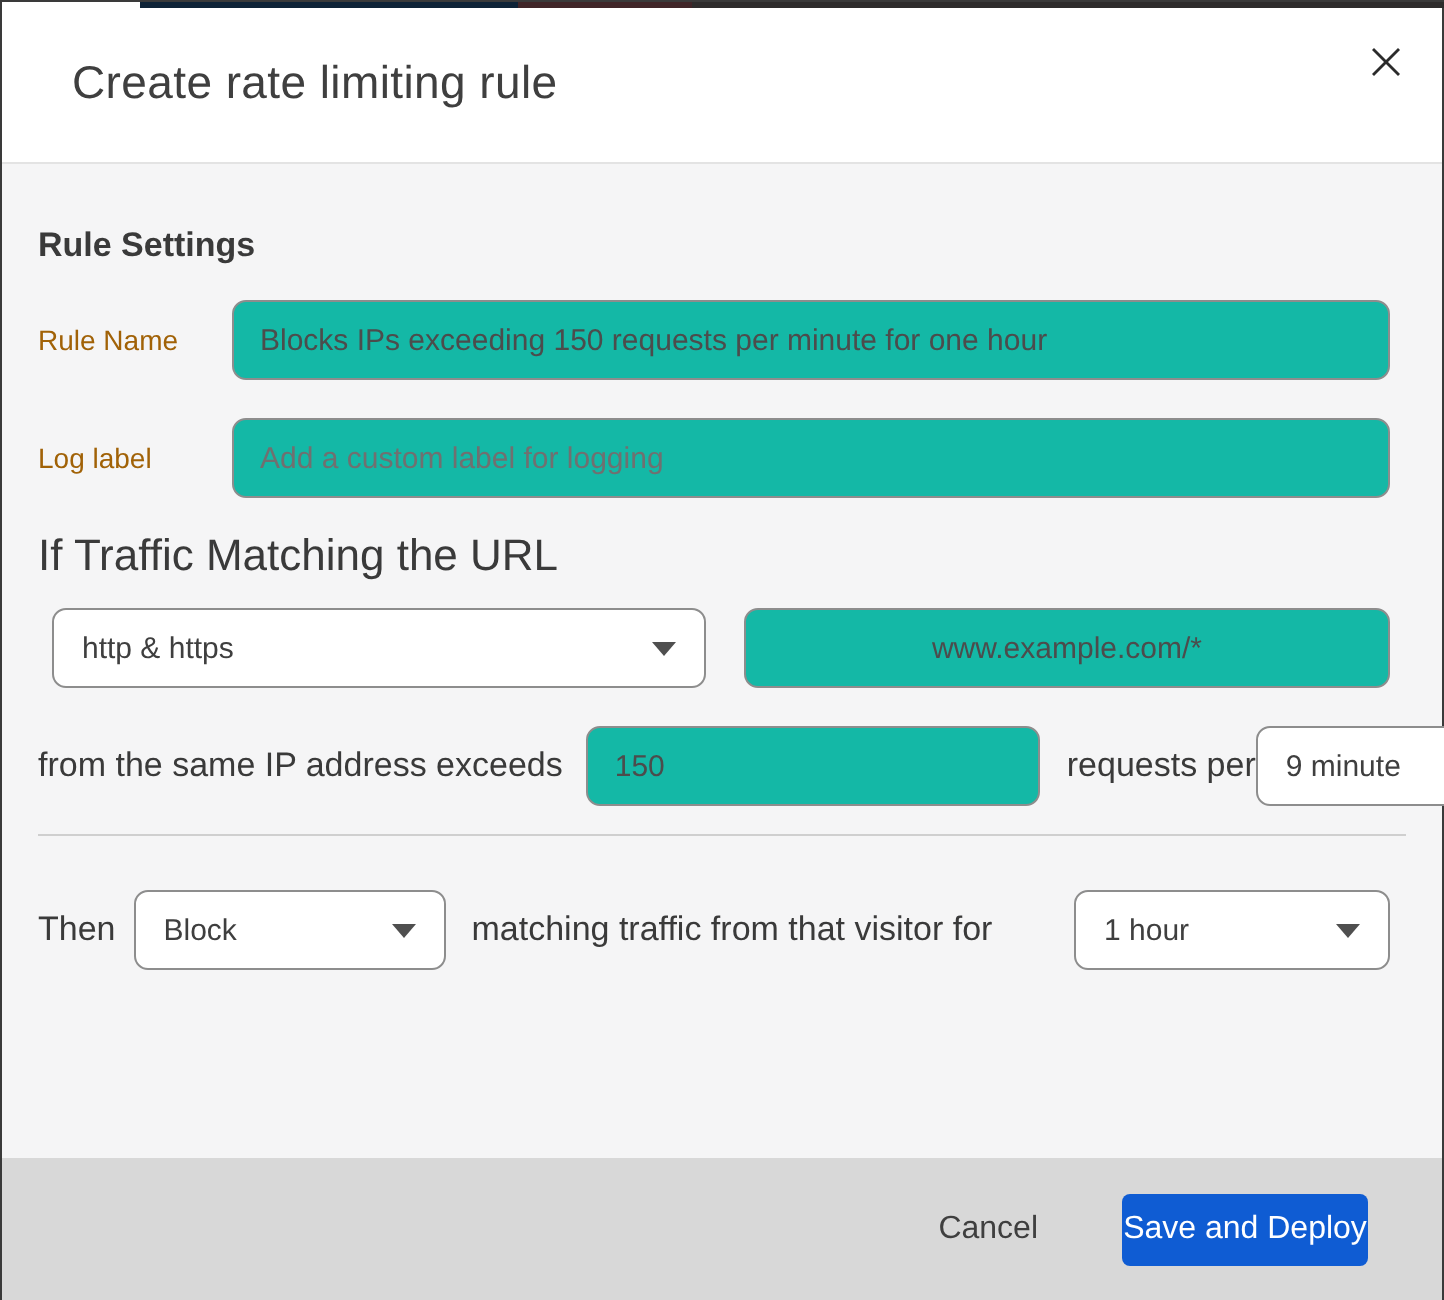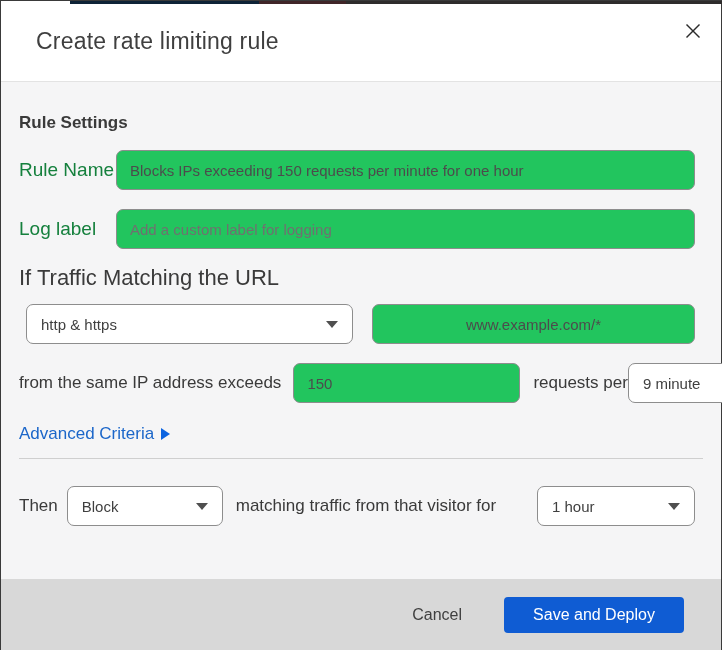--- a/index.html
+++ b/index.html
@@ -37,24 +37,24 @@
 
   
   .dlg-body {
     flex: 0 0 497px; background:#f5f5f6;
     padding: 31px 18px 0 18px;
   }
   .section-heading { font-size:17px; font-weight:700; color:#3a3a3a; line-height:19px; margin-bottom:18px; }
 
   .row { display:flex; align-items:center; height:40px; margin-right:8px; }
   .row-labeled { margin-bottom:19px; }
-  .field-label { flex:0 0 97px; font-size:19px; color:#15803d; }
+  .field-label { flex:0 0 97px; font-size:14px; color:#a16207; }
 
   .text-input {
-    height:40px; background:#22c55e;
+    height:40px; background:#14b8a6;
     border:1px solid #8d8d8d; border-radius:7px;
     padding:0 13px; font-family:inherit; font-size:15px; color:#4c4c4c;
     outline:none;
   }
   .text-input::placeholder { color:#707070; opacity:1; }
   .grow { flex:1 1 auto; min-width:0; }
 
   .intro-text { font-size:22px; color:#3a3a3a; line-height:19px; }
   .mt17 { margin-top:17px; } .mt19 { margin-top:19px; }
 
@@ -88,21 +88,21 @@
     display:flex; align-items:center; justify-content:flex-end;
     padding-right:37px;
   }
   .text-btn {
     background:transparent; border:none; cursor:pointer;
     font-family:inherit; font-size:16px; color:#3f3f3f; padding:6px 4px;
   }
   .btn-gap-a { margin-right:38px; }
   .btn-gap-b { margin-right:26px; }
   .primary-btn {
-    width:180px; height:36px; border:none; border-radius:4px; cursor:pointer;
+    width:123px; height:36px; border:none; border-radius:4px; cursor:pointer;
     background:#0f5cd3; color:#ffffff; font-family:inherit; font-size:16px;
     display:flex; align-items:center; justify-content:center;
   }
 </style>
 </head>
 <body>
 
 <div class="window">
 
   <div class="page-edge">
@@ -148,24 +148,20 @@
     <div class="row mt19">
       <span class="inline-text">from the same IP address exceeds</span>
       <input class="text-input" type="text" style="flex: 0 0 139px; margin-left: 12px;" value="150">
       <span class="inline-text" style="margin-left:13px;">requests per</span>
       <div class="dropdown" style="flex:0 0 141px; margin-left:auto;">
         <span>9 minute</span>
 
       </div>
     </div>
 
-    <a class="adv-link">
-      <span>Advanced Criteria</span>
-      <span class="tri-right"></span>
-    </a>
 
     <hr class="divider">
 
     <div class="row" style="margin-top:27px;">
       <span class="inline-text">Then</span>
       <div class="dropdown" style="flex:0 0 156px; margin-left:9px;">
         <span>Block</span>
         <span class="caret"></span>
       </div>
       <span class="inline-text" style="margin-left:13px;">matching traffic from that visitor for</span>

